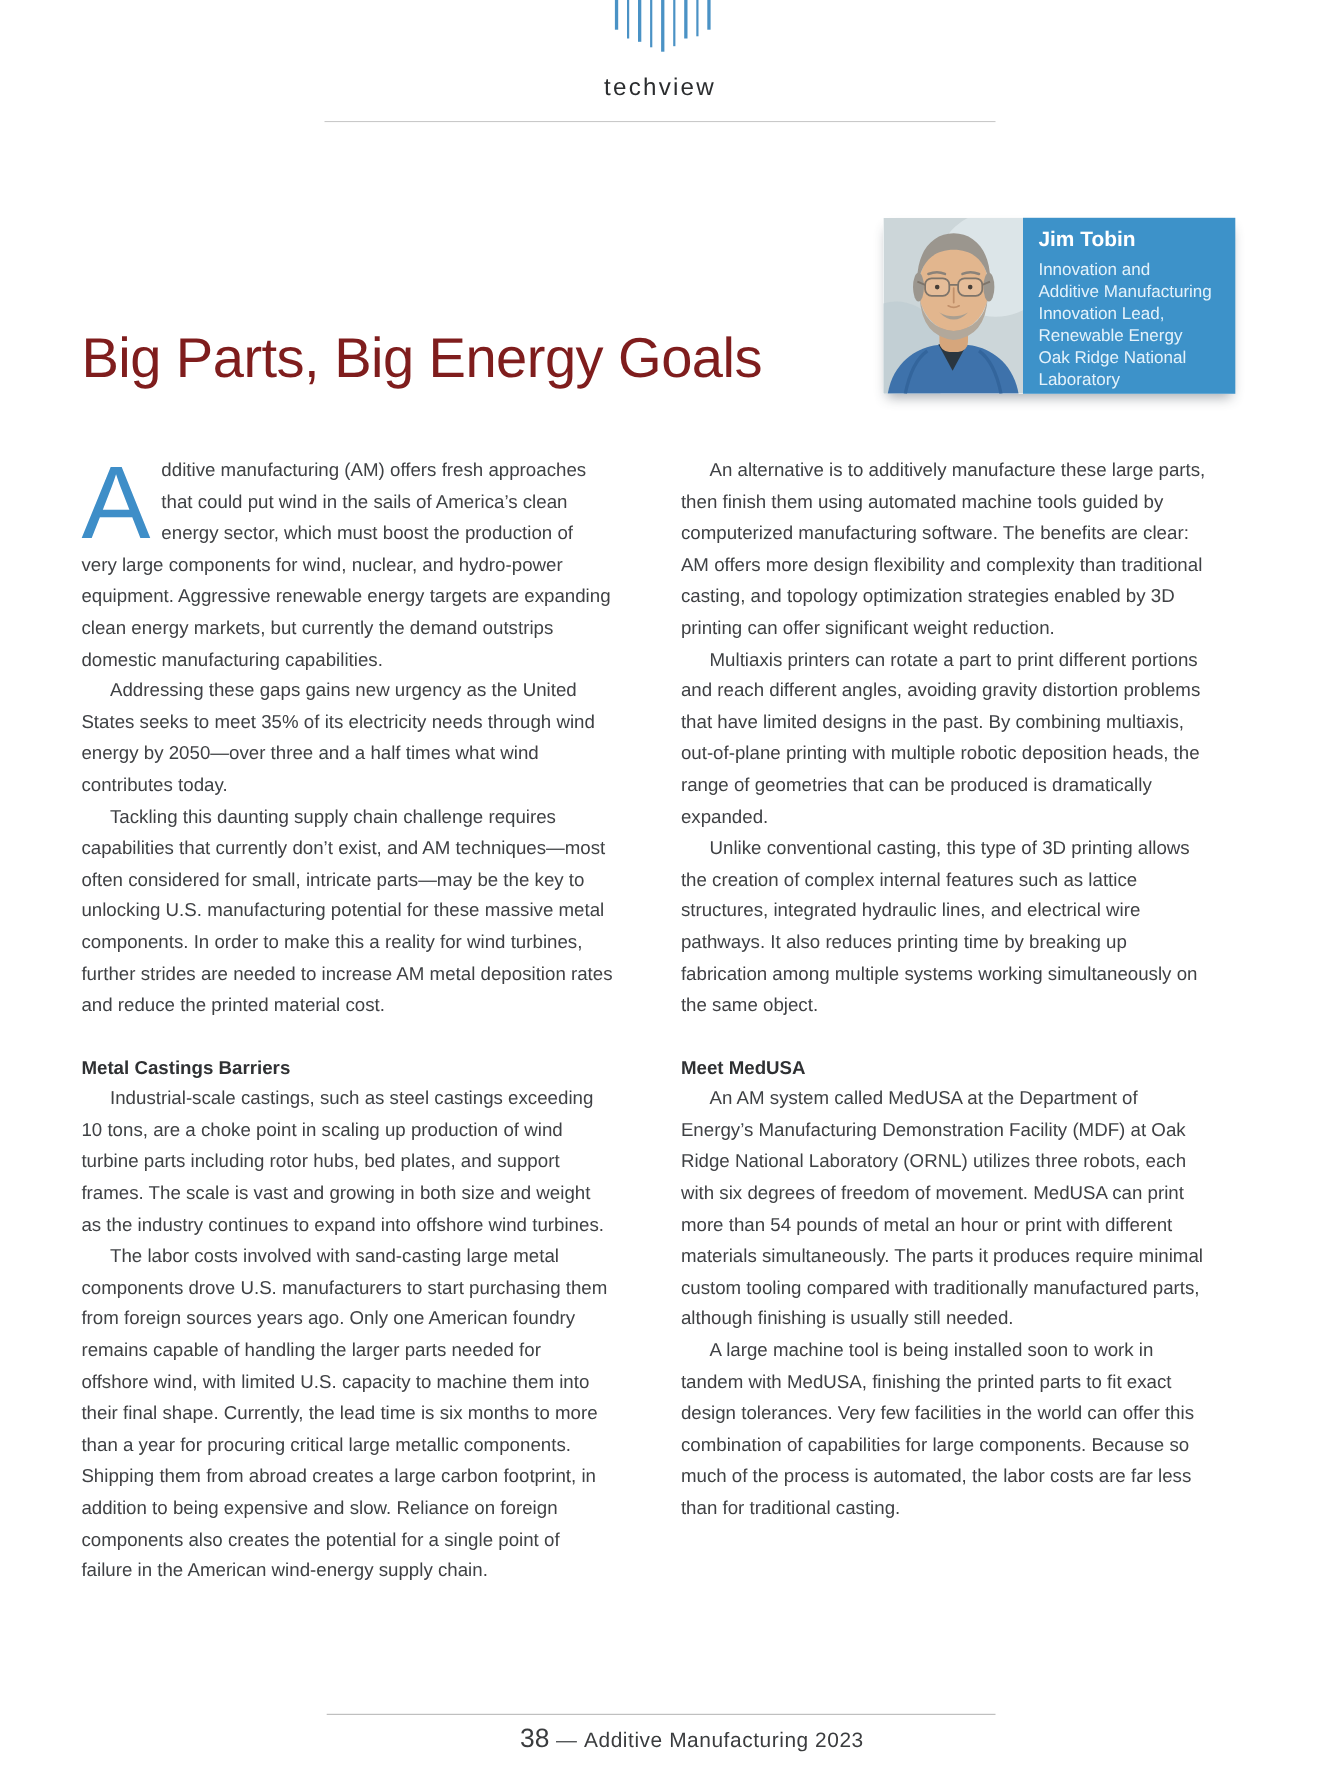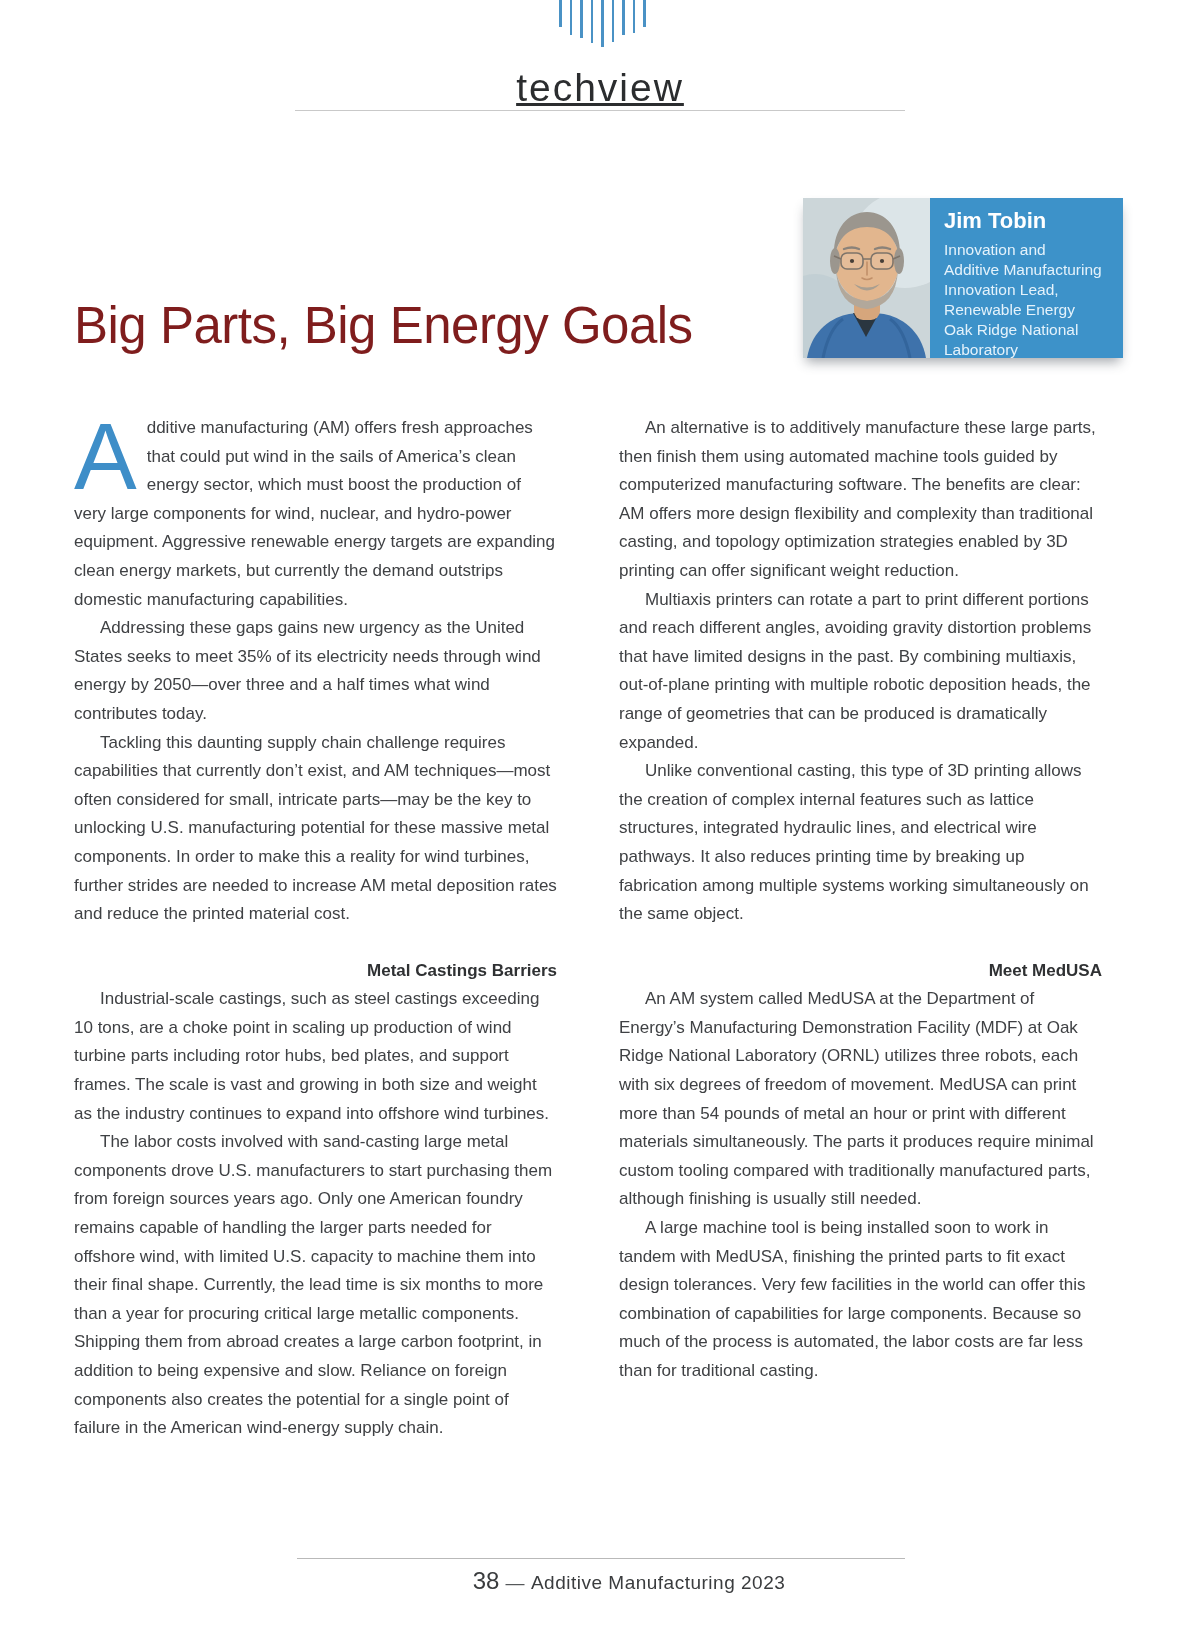--- a/index.html
+++ b/index.html
@@ -14,23 +14,22 @@
 
   
   .logo-bars{
     position:absolute;top:0;left:559px;
     display:flex;align-items:flex-start;gap:8px;
   }
   .logo-bars i{display:block;width:2.5px;background:#4a92c5;}
   .masthead{
     position:absolute;top:66px;left:0;width:1200px;
     text-align:center;
-    font-size:39px;font-weight:300;letter-spacing:2px;
+    font-size:22px;font-weight:300;letter-spacing:2px;
     color:#2b2d2f;
-    text-decoration:underline;
   }
   .head-rule{
     position:absolute;top:110px;left:295px;width:610px;height:1px;
     background:#c9c9c9;border:none;margin:0;
   }
 
   
   .article-title{
     position:absolute;top:296px;left:74px;margin:0;
     font-size:51px;font-weight:300;letter-spacing:-0.5px;
@@ -41,38 +40,38 @@
   .profile-card{
     position:absolute;top:198px;left:803px;width:320px;height:160px;
     display:flex;
     box-shadow:0 7px 11px -3px rgba(55,65,75,.45);
   }
   .profile-photo{width:127px;height:160px;flex:none;overflow:hidden;}
   .profile-info{
     flex:1;background:#3d92c9;color:#ffffff;
     padding:10px 0 0 14px;box-sizing:border-box;
   }
-  .profile-name{font-size:22px;font-weight:bold;margin-bottom:6px;}
+  .profile-name{font-size:19px;font-weight:bold;margin-bottom:6px;}
   .profile-role div{font-size:15.5px;line-height:20px;color:#e4f2fb;}
 
   
   .columns{
     position:absolute;top:414px;left:74px;width:1050px;
     display:flex;gap:62px;
   }
   .col{width:483px;flex:none;}
   .col p{
     margin:0;
     font-size:17px;line-height:28.6px;
     text-align:left;color:#3f4144;
   }
   .col p.indent{text-indent:26px;}
   .col h3{
     margin:28px 0 0 0;
-    font-size:17px;line-height:28.6px;font-weight:bold;color:#2f3133;text-align:right;
+    font-size:17px;line-height:28.6px;font-weight:bold;color:#2f3133;
   }
   .dropcap{
     float:left;
     font-size:94px;line-height:74px;
     padding:6px 10px 0 0;
     color:#3e8ec8;font-weight:400;
   }
 
   
   .foot-rule{

